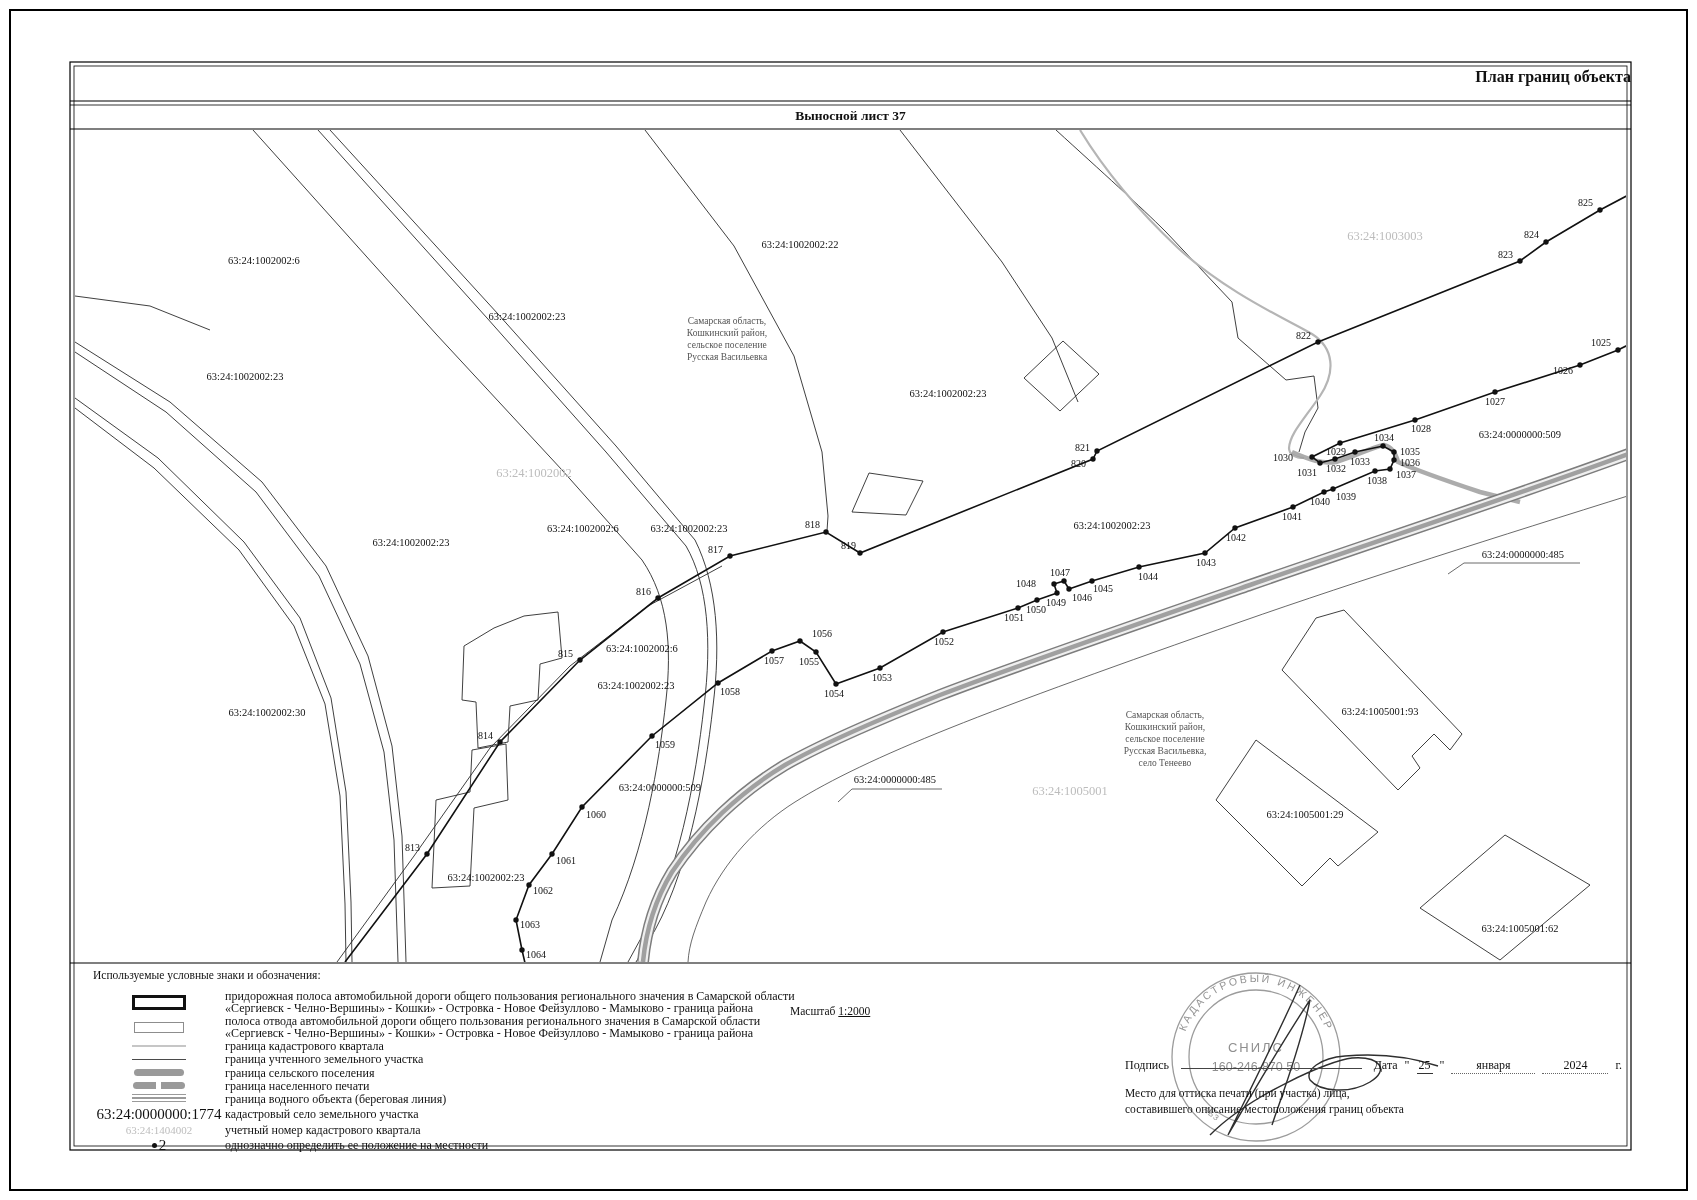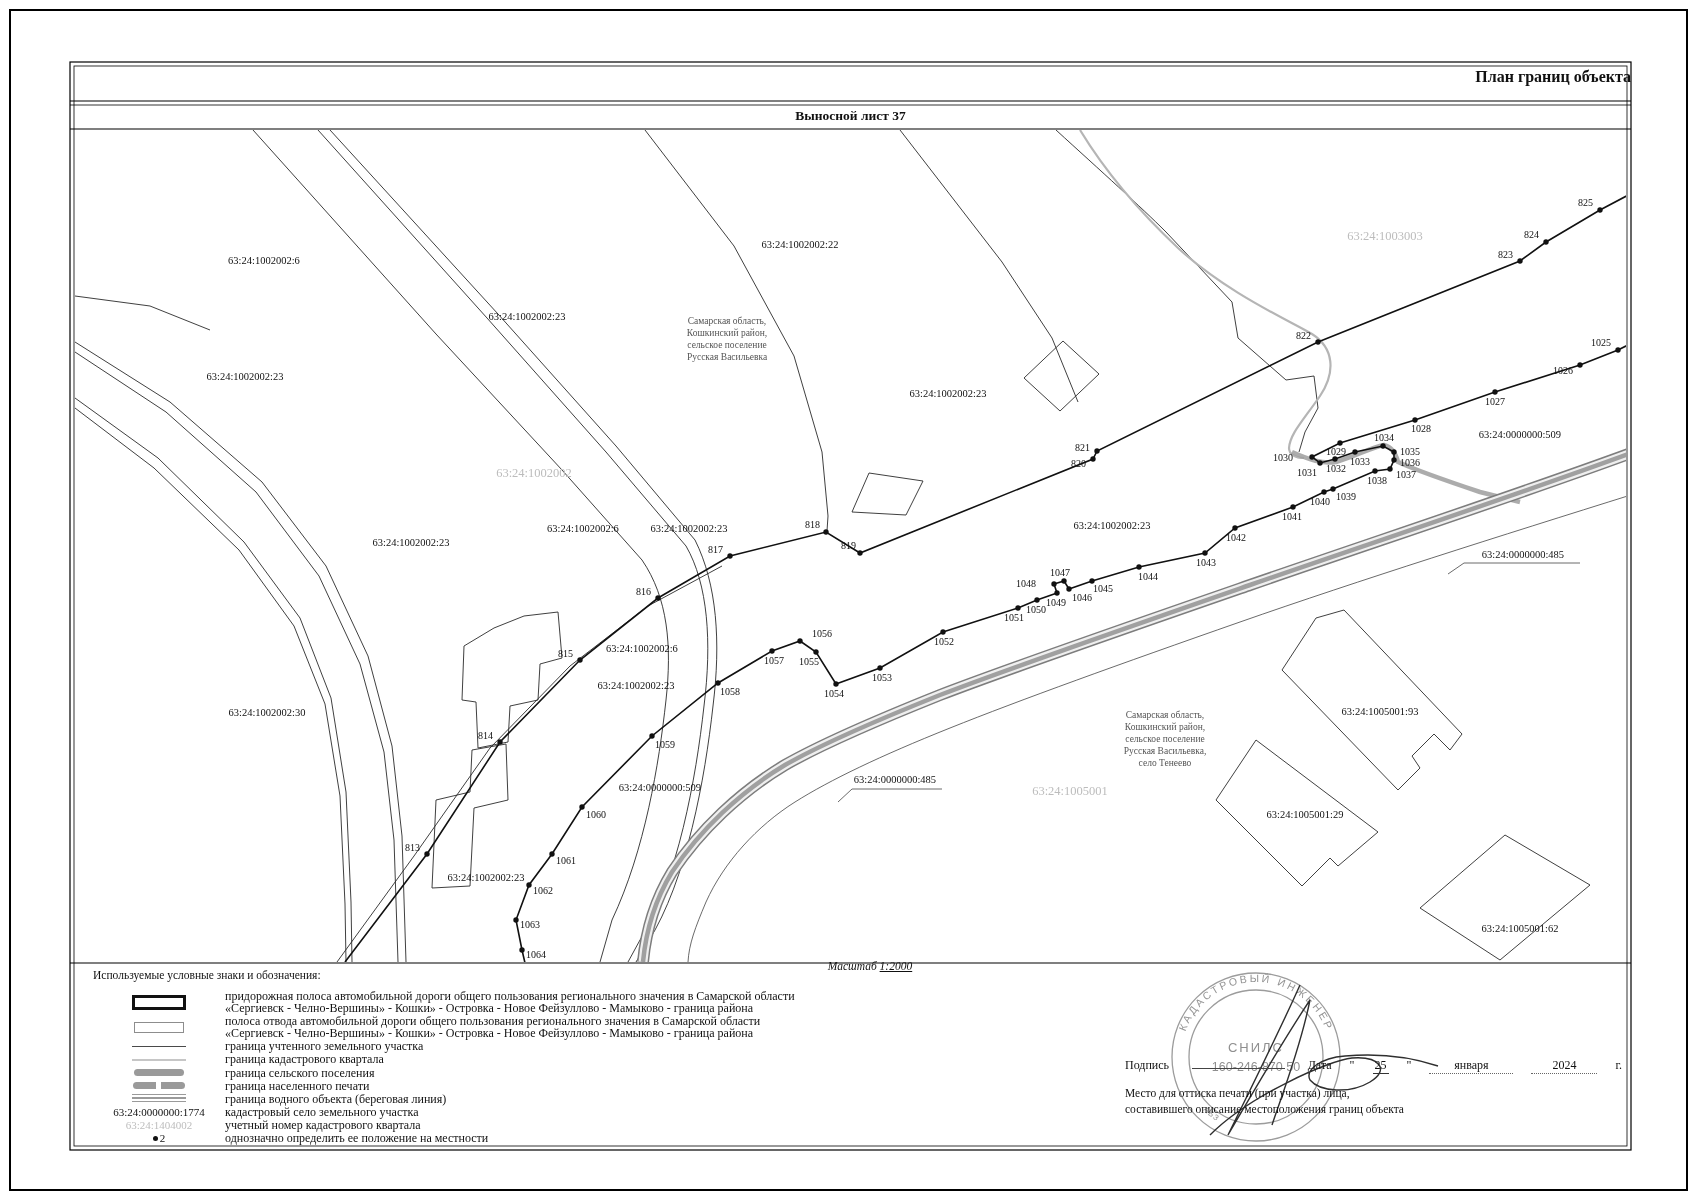--- a/index.html
+++ b/index.html
@@ -17,28 +17,28 @@
   .ltxt{flex:1;font-size:12px;line-height:12.1px;}
   .sym-road{width:48px;height:9px;border:3px solid #111;background:#fff;}
   .sym-otvod{width:48px;height:9px;border:1.2px solid #8d8d8d;background:#fff;}
   .sym-line-dark{width:54px;height:0;border-top:1.3px solid #4a4a4a;}
   .sym-line-light{width:54px;height:0;border-top:2px solid #c6c6c6;}
   .sym-thick{width:50px;height:7px;background:#9a9a9a;border-radius:4px;}
   .sym-thick-dash{width:52px;height:7px;border-radius:4px;
      background:linear-gradient(90deg,#9a9a9a 0 44%,#fff 44% 54%,#9a9a9a 54% 100%);}
   .sym-striped{width:54px;height:10px;
      background:repeating-linear-gradient(180deg,#9a9a9a 0 1.2px,#fff 1.2px 3.4px);}
-  .sym-num{font-size:11px;color:#111;}
+  .sym-num{font-size:15px;color:#111;}
   .sym-num-gray{font-size:11px;color:#bdbdbd;}
   .dot{display:inline-block;width:5px;height:5px;border-radius:50%;background:#111;margin-right:2px;}
-  .scale{left:790px;top:960px;width:160px;text-align:center;font-size:11.5px;font-style:italic;}
+  .scale{left:790px;top:1005px;width:160px;text-align:left;font-size:11.5px;}
   .uline{text-decoration:underline;}
   
   .sigrow{left:1125px;top:1056px;width:497px;display:flex;align-items:baseline;
-          font-size:12px;gap:18px;}
+          font-size:12px;gap:7px;}
   .sigline{flex:1;border-bottom:1px solid #444;height:12px;margin:0 5px;}
   .day{border-bottom:1px solid #333;padding:0 2px;}
   .dseg{text-align:center;border-bottom:1px dotted #666;}
   .w84{width:84px;} .w66{width:66px;}
   .signote{left:1125px;top:1086px;font-size:11.5px;line-height:15.5px;}
   
   .t-parcel{font:10.5px "Liberation Serif",serif;fill:#111;}
   .t-quarter{font:12.5px "Liberation Serif",serif;fill:#bcbcbc;}
   .t-note{font:9.5px "Liberation Serif",serif;fill:#555;}
   .t-point{font:10px "Liberation Serif",serif;fill:#111;}
@@ -320,29 +320,29 @@
       <span class="sym">
           <span class="sym-otvod"></span>
         </span>
       <span class="ltxt">
         <div>полоса отвода автомобильной дороги общего пользования регионального значения в Самарской области</div>
         <div>«Сергиевск - Челно-Вершины» - Кошки» - Островка - Новое Фейзуллово - Мамыково - граница района</div>
       </span>
     </div>
     <div class="lrow">
       <span class="sym">
+          <span class="sym-line-light"></span>
+        </span>
+      <span class="ltxt">граница кадастрового квартала</span>
+    </div>
+    <div class="lrow">
+      <span class="sym">
           <span class="sym-line-dark"></span>
         </span>
       <span class="ltxt">граница учтенного земельного участка</span>
-    </div>
-    <div class="lrow">
-      <span class="sym">
-          <span class="sym-line-light"></span>
-        </span>
-      <span class="ltxt">граница кадастрового квартала</span>
     </div>
     <div class="lrow">
       <span class="sym">
           <span class="sym-thick"></span>
         </span>
       <span class="ltxt">граница сельского поселения</span>
     </div>
     <div class="lrow">
       <span class="sym">
           <span class="sym-thick-dash"></span>

